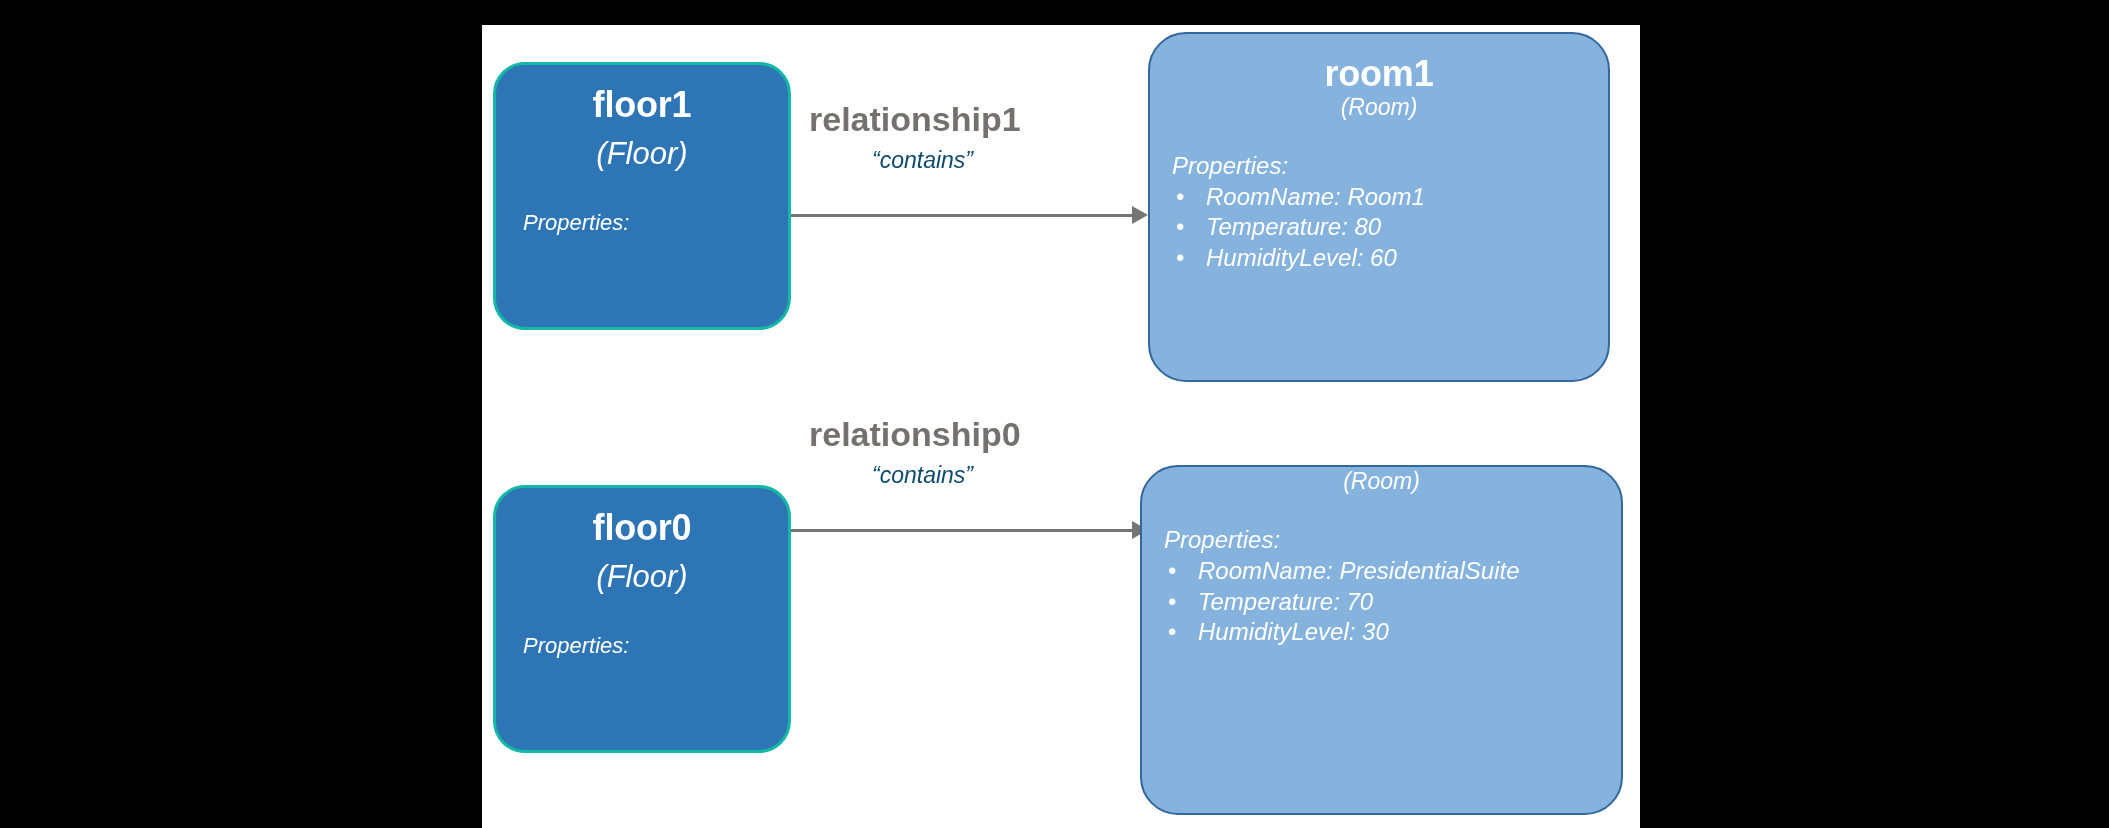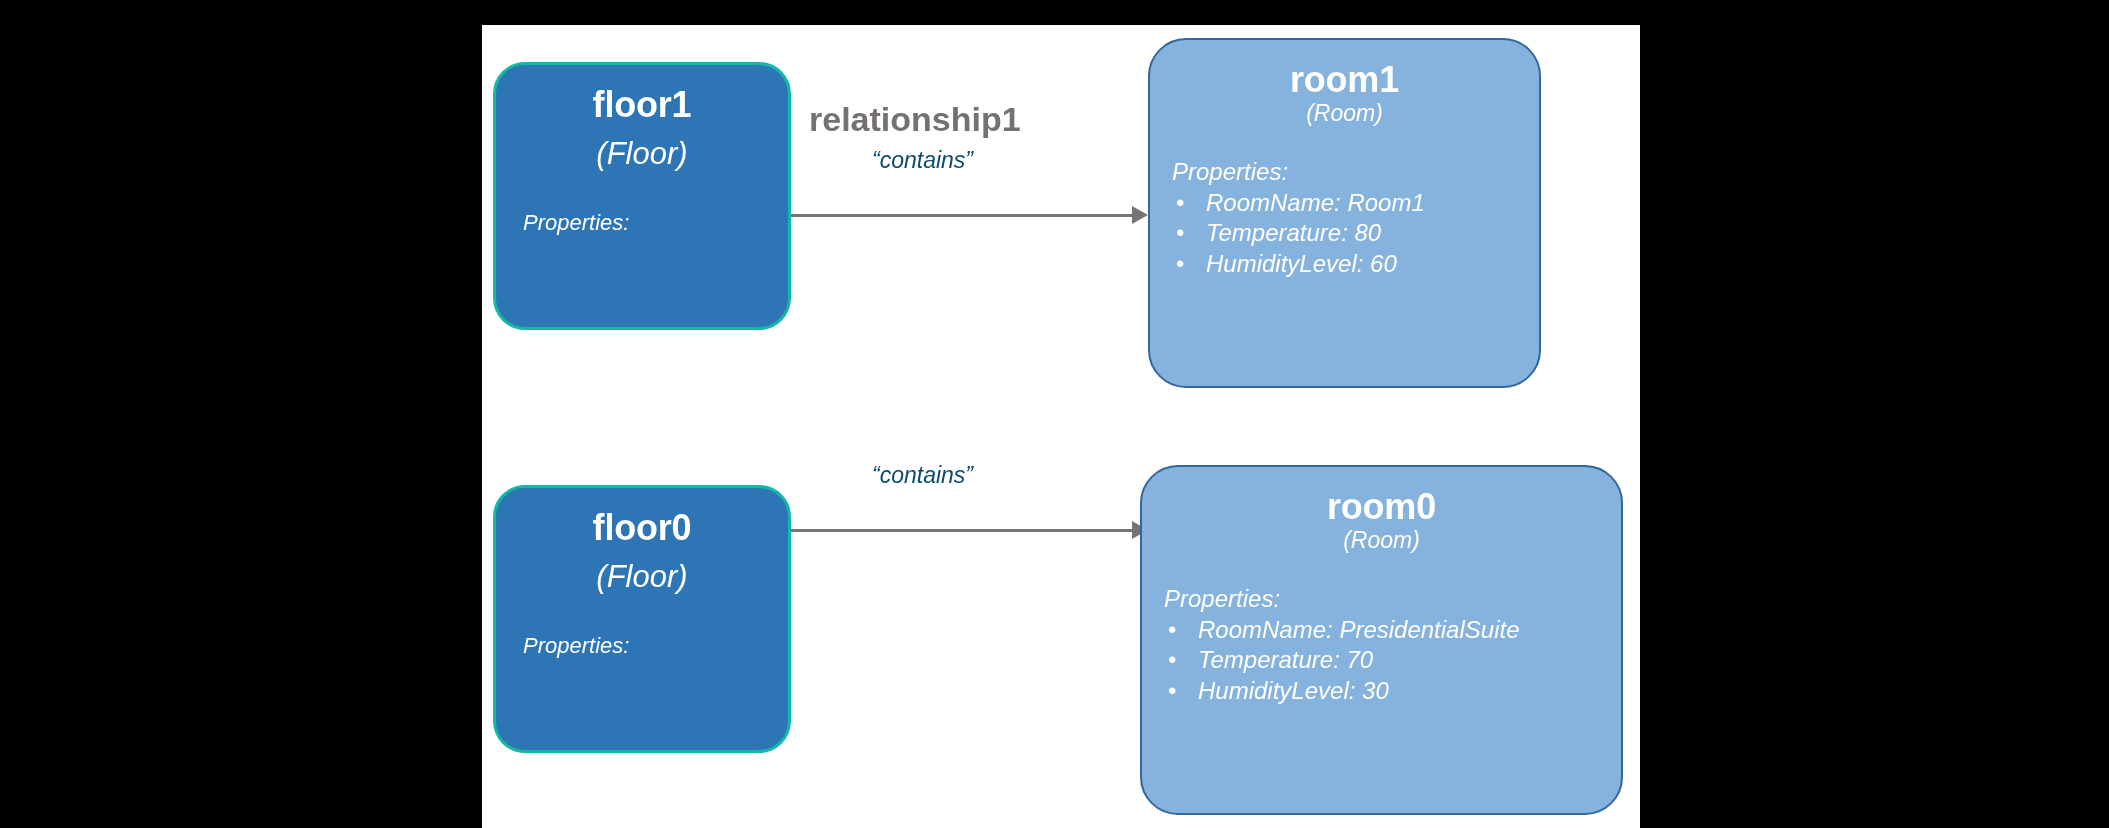--- a/index.html
+++ b/index.html
@@ -148,21 +148,21 @@
       <div class="props-head">Properties:</div>
     </div>
 
     <div class="edge" style="left:309px; top:130px; width:357px; height:110px;">
       <div class="edge-label-main" style="left:18px; top:-55px;">relationship1</div>
       <div class="edge-label-sub" style="left:81px; top:-8px;">“contains”</div>
       <div class="edge-line" style="left:0px; top:59px; width:343px;"></div>
       <div class="edge-head" style="left:341px; top:51px;"></div>
     </div>
 
-    <div class="node room" style="left:666px; top:13px; width:393px; height:350px;">
+    <div class="node room" style="left:666px; top:7px; width:462px; height:350px;">
       <div class="node-title">room1</div>
       <div class="node-model">(Room)</div>
       <div class="props-block">
         <div class="props-head">Properties:</div>
         <ul class="props-list">
           <li>
             <span class="bullet">•</span>
             <span>RoomName: Room1</span>
           </li>
           <li>
@@ -177,27 +177,27 @@
       </div>
     </div>
 
     <div class="node floor" style="left:11px; top:460px; width:298px; height:268px;">
       <div class="node-title">floor0</div>
       <div class="node-model">(Floor)</div>
       <div class="props-head">Properties:</div>
     </div>
 
     <div class="edge" style="left:309px; top:445px; width:357px; height:110px;">
+      <div class="edge-label-main" style="left:18px; top:-55px;">relationship0</div>
       <div class="edge-label-sub" style="left:81px; top:-8px;">“contains”</div>
       <div class="edge-line" style="left:0px; top:59px; width:343px;"></div>
       <div class="edge-head" style="left:341px; top:51px;"></div>
     </div>
 
     <div class="node room" style="left:658px; top:440px; width:483px; height:350px;">
-      <div class="node-title">room0</div>
       <div class="node-model">(Room)</div>
       <div class="props-block">
         <div class="props-head">Properties:</div>
         <ul class="props-list">
           <li>
             <span class="bullet">•</span>
             <span>RoomName: PresidentialSuite</span>
           </li>
           <li>
             <span class="bullet">•</span>

